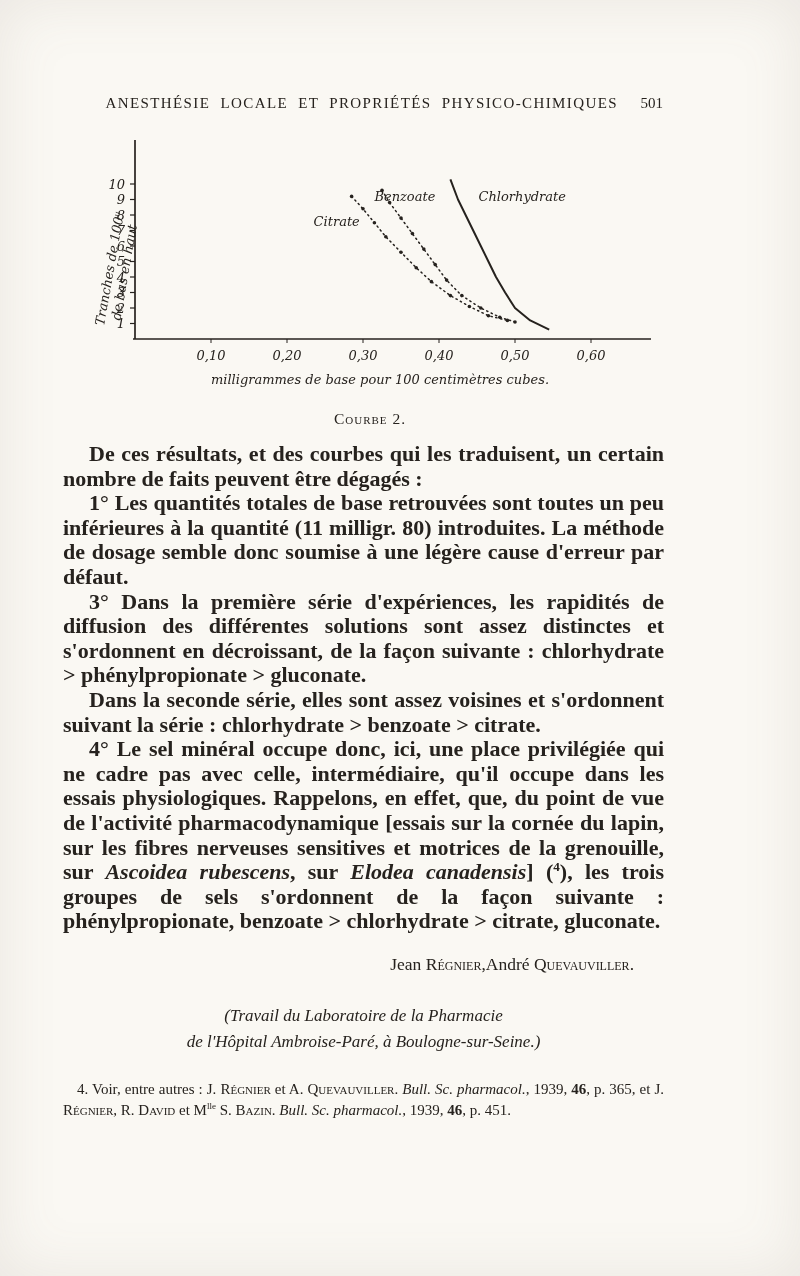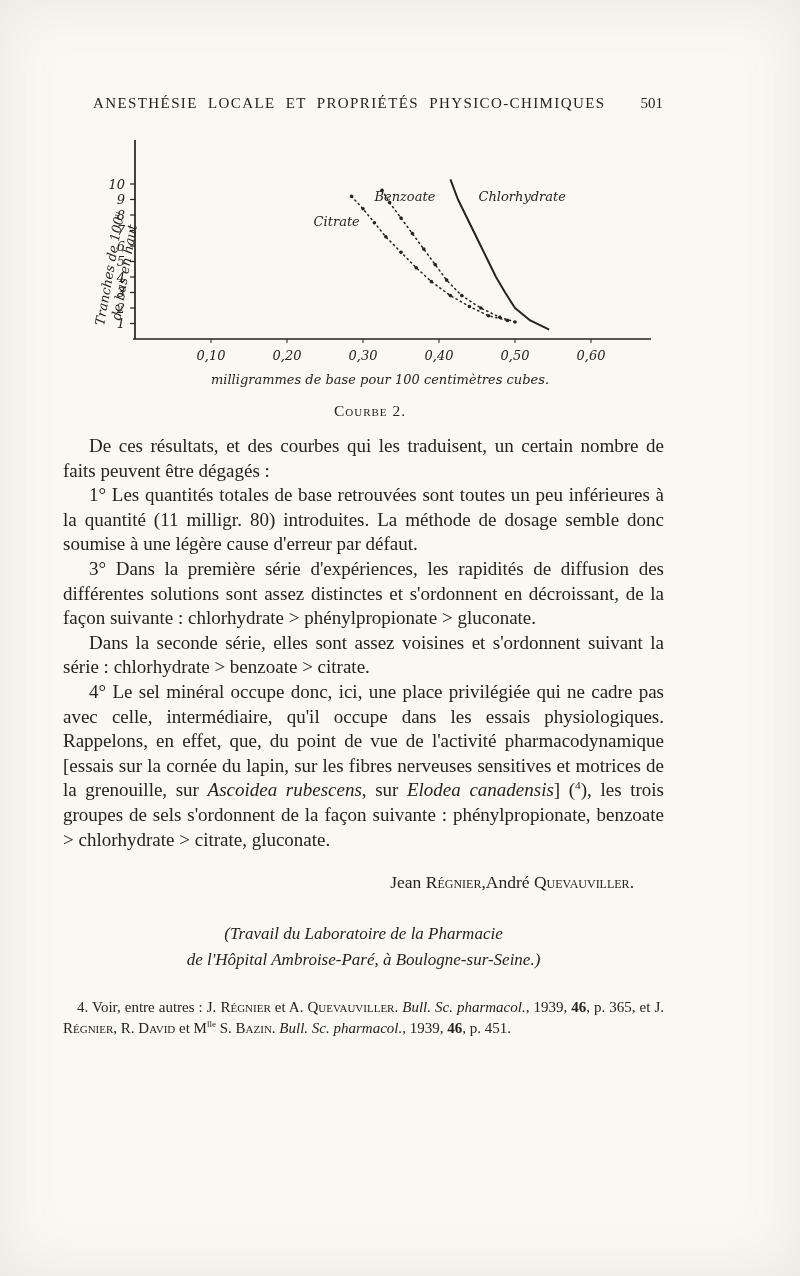--- a/index.html
+++ b/index.html
@@ -17,50 +17,51 @@
     box-shadow: inset 0 0 60px rgba(120,110,95,0.12);
   }
   .header {
     margin-left: 63px;
     width: 600px;
     display: flex;
     align-items: baseline;
   }
   .header-title {
     flex: 1;
-    text-align: left;
+    text-align: center;
     font-size: 15px;
     letter-spacing: 1.4px;
     word-spacing: 5px;
     padding-left: 30px;
   }
   .page-number {
     font-size: 15px;
     font-weight: normal;
     margin-left: 10px;
   }
   .figure { margin: 22px 0 0 70px; width: 600px; }
   .figure svg { display: block; }
   .caption {
     text-align: center;
     font-variant: small-caps;
     letter-spacing: 1px;
     font-size: 15.5px;
-    margin-top: 12px;
+    margin-top: 20px;
   }
   .tick { font-size: 13px; }
   .hand { font-family: "DejaVu Serif", serif; font-style: italic; fill: #26221e; }
   .serieslabel { font-size: 13px; }
   .axislabel { font-size: 13px; }
   .body {
     margin: 14px 0 0 63px;
     width: 601px;
-    font-size: 19px;
+    font-size: 22px;
     line-height: 24.6px;
     text-align: justify;
+    font-weight: bold;
   }
   .para { text-indent: 26px; }
   .it { font-style: italic; }
   .sc { font-variant: small-caps; }
   .bold { font-weight: bold; }
   .sup { vertical-align: super; font-size: 0.6em; line-height: 0; }
   .signatures {
     margin: 20px 0 0 63px;
     width: 601px;
     display: flex;

